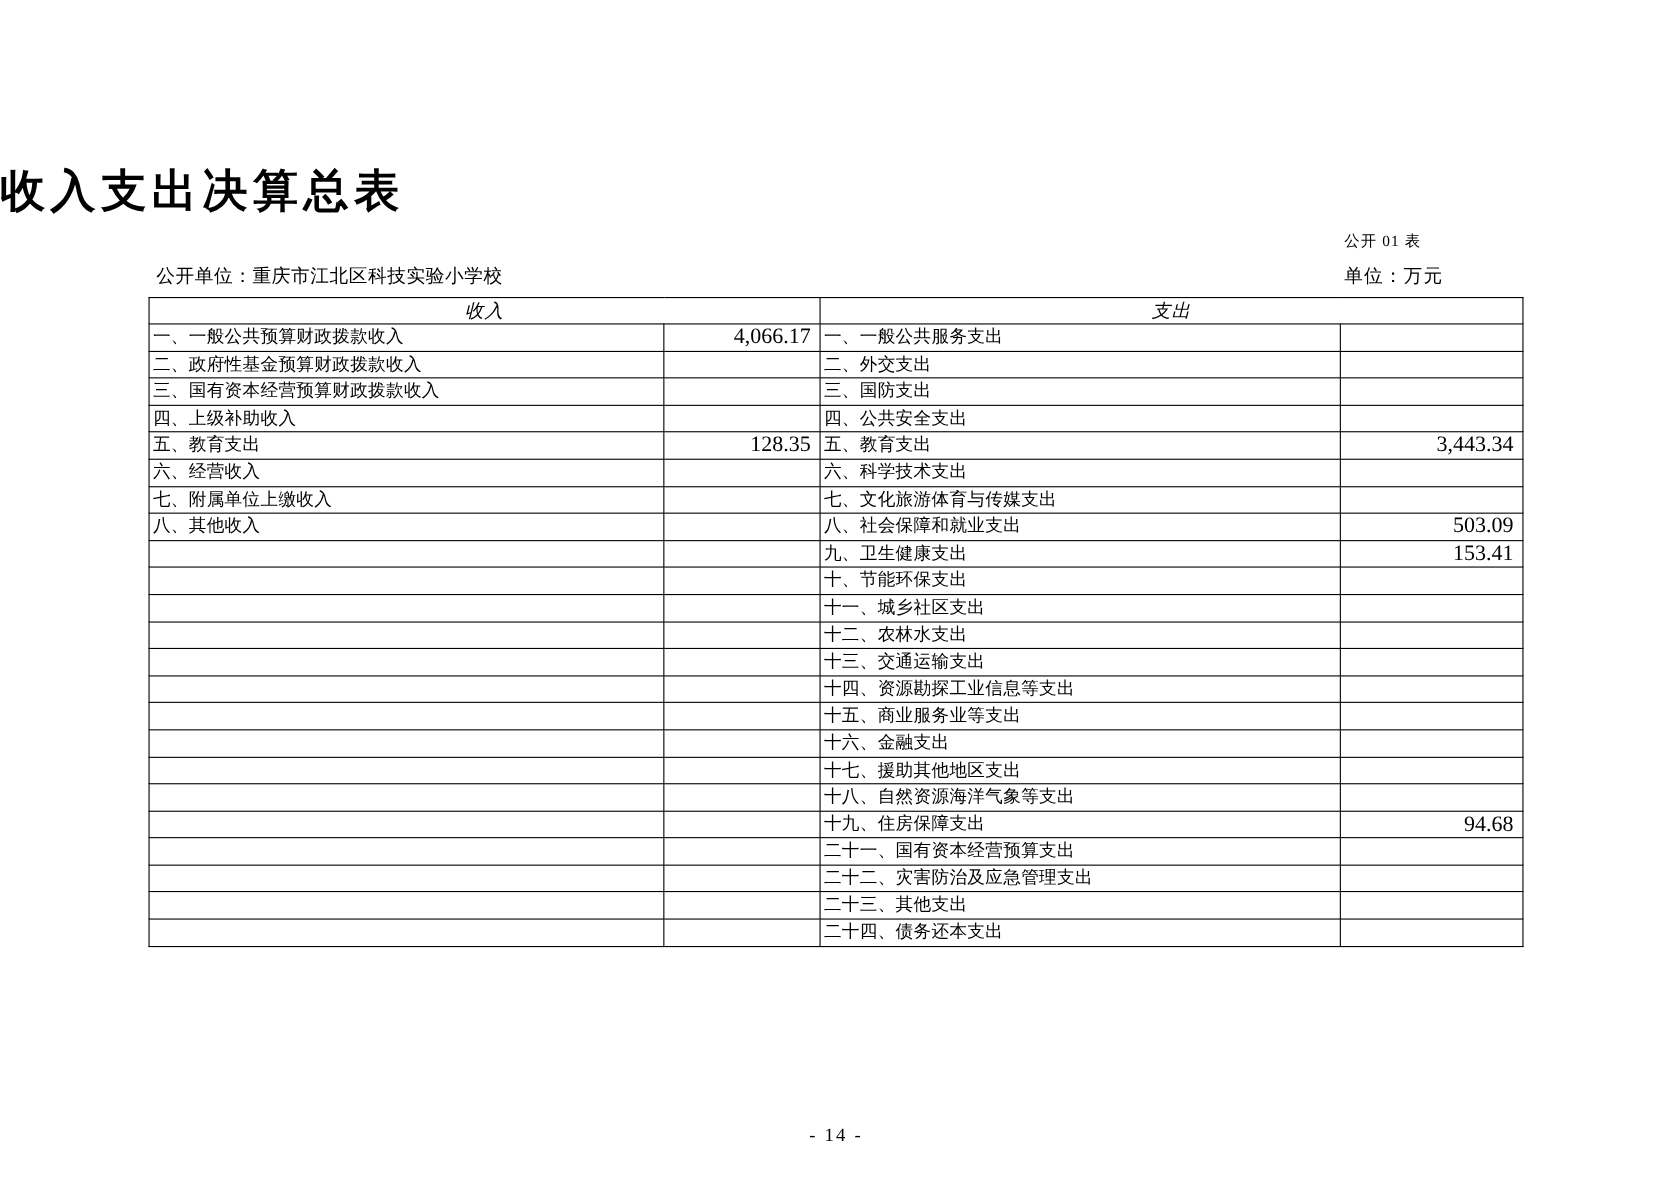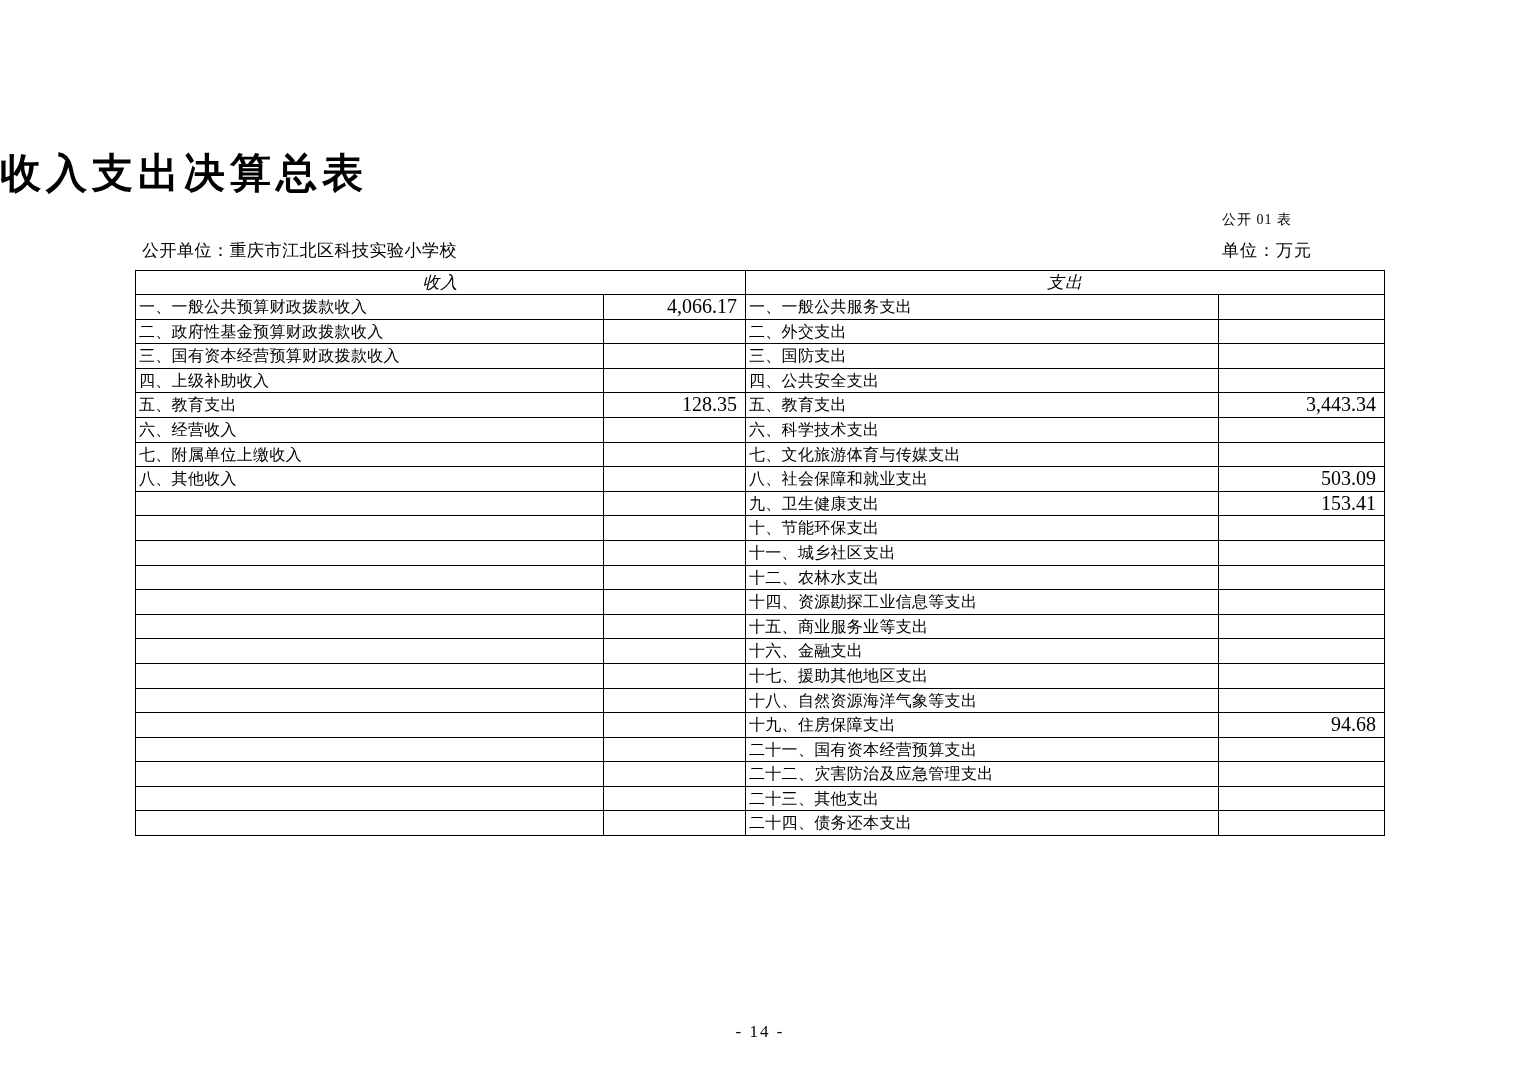--- a/index.html
+++ b/index.html
@@ -224,20 +224,26 @@
         </tr>
         <tr>
           <td class="cell-label"></td>
           <td class="cell-num"></td>
           <td class="cell-label">十二、农林水支出</td>
           <td class="cell-num"></td>
         </tr>
         <tr>
           <td class="cell-label"></td>
           <td class="cell-num"></td>
+          <td class="cell-label">十三、交通运输支出</td>
+          <td class="cell-num"></td>
+        </tr>
+        <tr>
+          <td class="cell-label"></td>
+          <td class="cell-num"></td>
           <td class="cell-label">十四、资源勘探工业信息等支出</td>
           <td class="cell-num"></td>
         </tr>
         <tr>
           <td class="cell-label"></td>
           <td class="cell-num"></td>
           <td class="cell-label">十五、商业服务业等支出</td>
           <td class="cell-num"></td>
         </tr>
         <tr>

